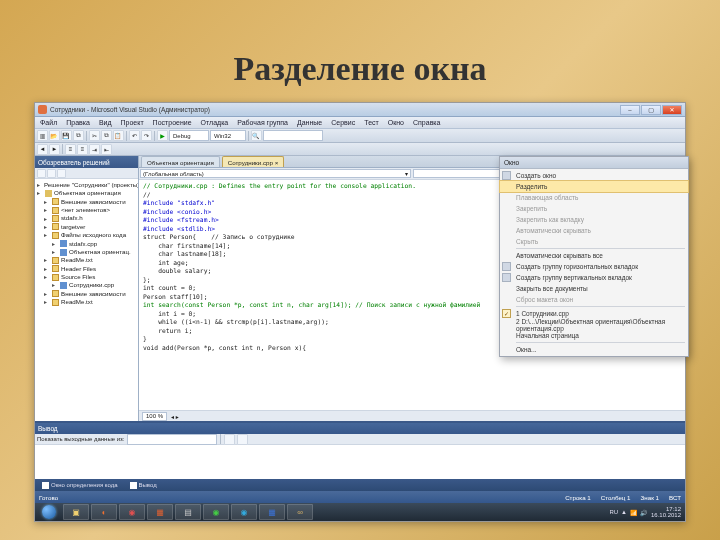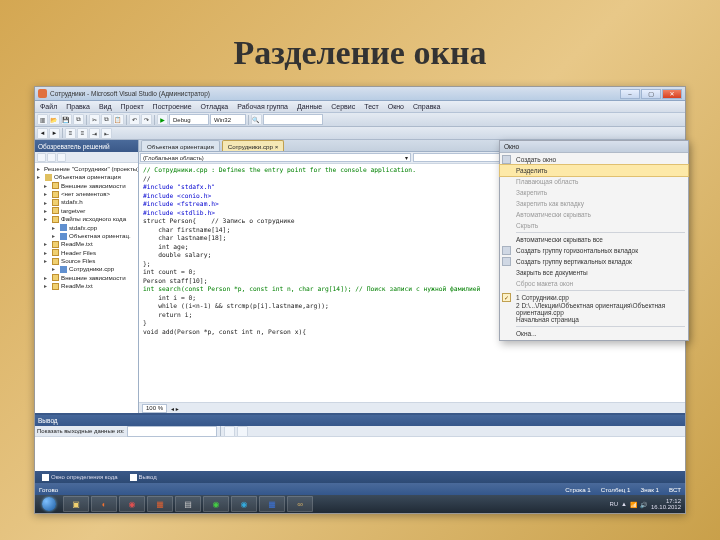--- a/index.html
+++ b/index.html
@@ -1,18 +1,18 @@
 <!DOCTYPE html>
 <html><head>
 <meta charset="utf-8">
 <style>
   * { margin: 0; padding: 0; box-sizing: border-box; }
   body { width: 720px; height: 540px; background: linear-gradient(135deg, #d4a752 0%, #e8c888 50%, #c9a04a 100%); font-family: "Segoe UI", Tahoma, sans-serif; overflow: hidden; }
   .slide { width: 720px; height: 540px; display: flex; flex-direction: column; align-items: center; padding: 18px; }
-  .title { font-family: Georgia, 'Times New Roman', serif; font-size: 34px; font-weight: bold; color: #333; margin: 16px 0 14px; }
+  .title { font-family: Georgia, 'Times New Roman', serif; font-size: 34px; font-weight: bold; color: #333; margin: 32px 0 14px; }
   .screenshot { width: 652px; height: 428px; background: #fff; border: 1px solid #999; box-shadow: 0 2px 8px rgba(0,0,0,.3); display: flex; flex-direction: column; font-size: 7px; color: #222; position: relative; }
   .vs-titlebar { height: 14px; background: linear-gradient(#d6e0ee, #b9cde4); display: flex; align-items: center; padding: 0 3px; border-bottom: 1px solid #8fa6c4; }
   .vs-icon { width: 9px; height: 9px; background: #e07040; border-radius: 2px; margin-right: 3px; }
   .vs-title { flex: 1; color: #333; font-size: 6.5px; }
   .win-btns { display: flex; gap: 1px; }
   .win-btn { width: 20px; height: 10px; background: linear-gradient(#e6eefd,#c7d7ef); border: 1px solid #9fb4d1; font-size: 6px; display:flex;align-items:center;justify-content:center; }
   .win-btn.close { background: linear-gradient(#f08060,#d84020); color:#fff; }
   .menubar { height: 12px; background: linear-gradient(#e9eef6,#d4dce8); display: flex; align-items: center; padding: 0 2px; border-bottom: 1px solid #b5c3d6; gap: 3px; }
   .menubar span { padding: 0 3px; color: #223; cursor: default; }
   .toolbar { height: 14px; background: linear-gradient(#e4eaf2,#cfd9e6); display: flex; align-items: center; padding: 0 2px; border-bottom: 1px solid #acb9cb; gap: 1px; }

